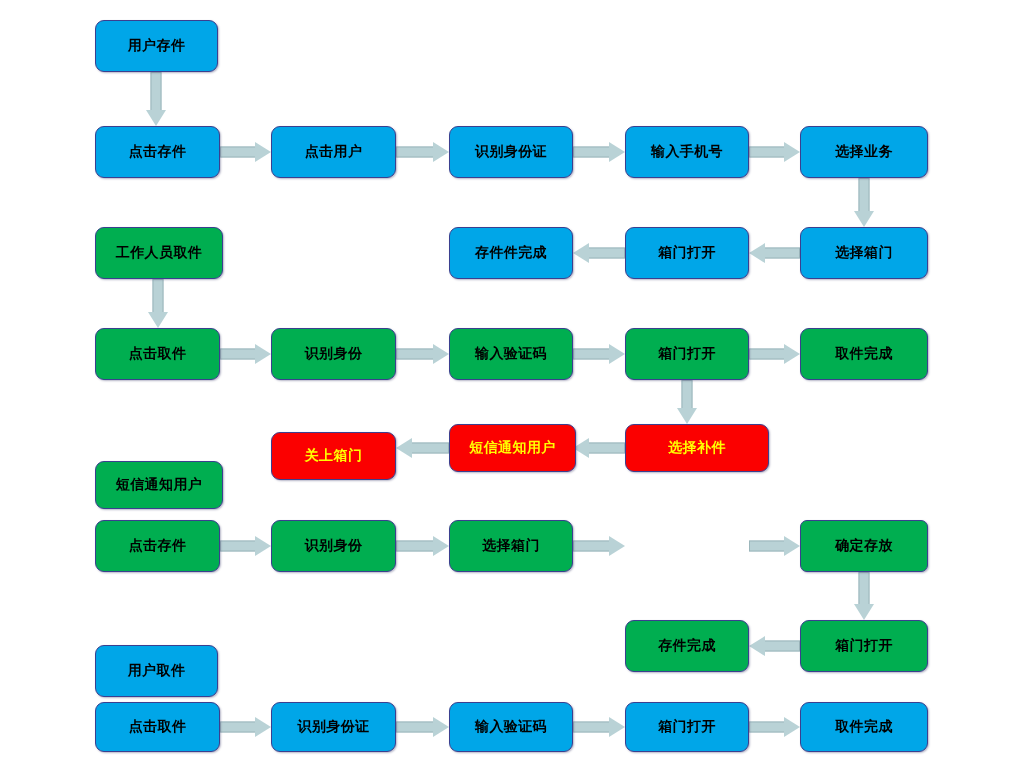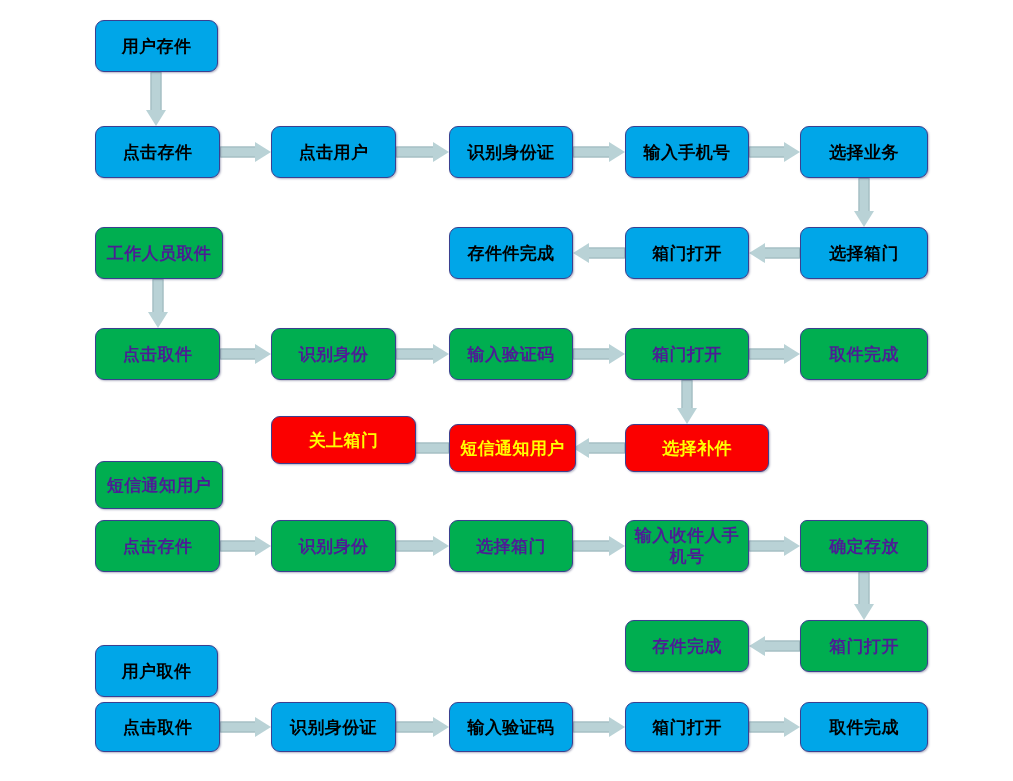--- a/index.html
+++ b/index.html
@@ -20,28 +20,28 @@
   .node {
     position: absolute;
     box-sizing: border-box;
     border: 1.5px solid #3b3f8f;
     border-radius: 9px;
     display: flex;
     align-items: center;
     justify-content: center;
     text-align: center;
     font-weight: bold;
-    font-size: 17px;
+    font-size: 14px;
     line-height: 1.22;
     letter-spacing: 0.4px;
     box-shadow: 1px 1px 2px rgba(90,90,130,0.45);
     padding: 2px 4px;
   }
   .node.blue  { background: #00a6e8; color: #000000; }
-  .node.green { background: #00ae50; color: #4c1d95; }
+  .node.green { background: #00ae50; color: #000000; }
   .node.red   { background: #fb0000; color: #ffff00; }
 
   
   .arrow {
     position: absolute;
   }
   .arrow .shaft {
     position: absolute;
     background: #b9d2d6;
     border: 1px solid #9bb6bb;
@@ -214,28 +214,27 @@
     <div class="node blue" style="left: 800px; top: 126px; width: 128px; height: 52px;">选择业务</div>
     <div class="node green" style="left: 95px; top: 227px; width: 128px; height: 52px;">工作人员取件</div>
     <div class="node blue" style="left: 449px; top: 227px; width: 124px; height: 52px;">存件件完成</div>
     <div class="node blue" style="left: 625px; top: 227px; width: 124px; height: 52px;">箱门打开</div>
     <div class="node blue" style="left: 800px; top: 227px; width: 128px; height: 52px;">选择箱门</div>
     <div class="node green" style="left: 95px; top: 328px; width: 125px; height: 52px;">点击取件</div>
     <div class="node green" style="left: 271px; top: 328px; width: 125px; height: 52px;">识别身份</div>
     <div class="node green" style="left: 449px; top: 328px; width: 124px; height: 52px;">输入验证码</div>
     <div class="node green" style="left: 625px; top: 328px; width: 124px; height: 52px;">箱门打开</div>
     <div class="node green" style="left: 800px; top: 328px; width: 128px; height: 52px;">取件完成</div>
-    <div class="node red" style="left: 271px; top: 416px; width: 145px; height: 48px;">关上箱门</div>
+    <div class="node red" style="left: 271px; top: 432px; width: 125px; height: 48px;">关上箱门</div>
     <div class="node red" style="left: 449px; top: 424px; width: 127px; height: 48px;">短信通知用户</div>
     <div class="node red" style="left: 625px; top: 424px; width: 144px; height: 48px;">选择补件</div>
     <div class="node green" style="left: 95px; top: 461px; width: 128px; height: 48px;">短信通知用户</div>
     <div class="node green" style="left: 95px; top: 520px; width: 125px; height: 52px;">点击存件</div>
     <div class="node green" style="left: 271px; top: 520px; width: 125px; height: 52px;">识别身份</div>
     <div class="node green" style="left: 449px; top: 520px; width: 124px; height: 52px;">选择箱门</div>
-    <div class="node green" style="left: 625px; top: 520px; width: 124px; height: 52px;">输入收件人手机号</div>
     <div class="node green" style="left: 800px; top: 520px; width: 128px; height: 52px; border-radius: 7px;">确定存放</div>
     <div class="node green" style="left: 625px; top: 620px; width: 124px; height: 52px;">存件完成</div>
     <div class="node green" style="left: 800px; top: 620px; width: 128px; height: 52px;">箱门打开</div>
     <div class="node blue" style="left: 95px; top: 645px; width: 123px; height: 52px;">用户取件</div>
     <div class="node blue" style="left: 95px; top: 702px; width: 125px; height: 50px;">点击取件</div>
     <div class="node blue" style="left: 271px; top: 702px; width: 125px; height: 50px;">识别身份证</div>
     <div class="node blue" style="left: 449px; top: 702px; width: 124px; height: 50px;">输入验证码</div>
     <div class="node blue" style="left: 625px; top: 702px; width: 124px; height: 50px;">箱门打开</div>
     <div class="node blue" style="left: 800px; top: 702px; width: 128px; height: 50px;">取件完成</div>
   </div>

